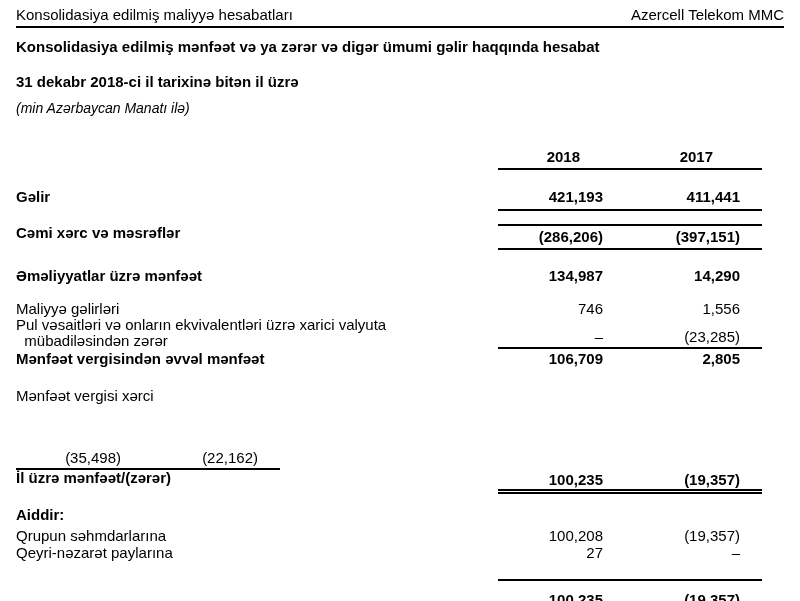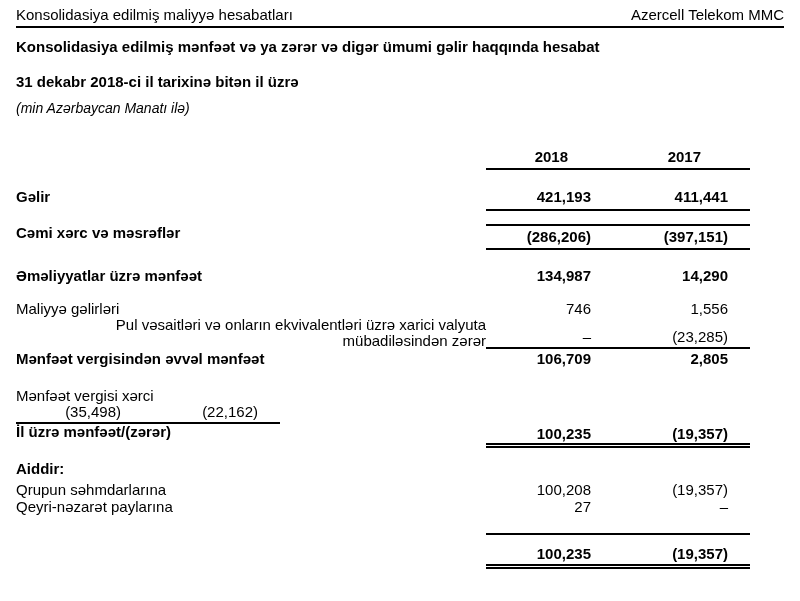--- a/index.html
+++ b/index.html
@@ -21,23 +21,23 @@
     border-bottom:2px solid #000;
     line-height:18px;
   }
   
   .doc-title    { margin:10px 16px 0; font-weight:bold; line-height:18px; }
   .doc-subtitle { margin:17px 16px 0;  font-weight:bold; line-height:18px; }
   .doc-note     { margin:9px 16px 0;  font-style:italic; font-size:14px; line-height:17px; }
 
   
   .stmt { margin:31px 16px 0 16px; width:746px; }
-  .trow { display:flex; align-items:stretch; }
+  .trow { display:flex; align-items:stretch;gap:46px; }
   .tlabel { flex:1 1 auto; max-width:470px; line-height:18px; }
-  .tlabel.wrap { white-space:pre-wrap; line-height:16px;text-align:right; }
+  .tlabel.wrap { white-space:pre-wrap; line-height:16px; }
   .tnums { width:264px; display:flex; align-items:flex-end; }
   .c1 { width:112px; text-align:right; padding-right:7px;  line-height:18px; }
   .c2 { width:152px; text-align:right; padding-right:22px; line-height:18px; }
   .bold { font-weight:bold; }
 
   
   .bb  { border-bottom:2px solid #000; }
   .bt  { border-top:2px solid #000; }
   .dbl { position:relative; border-bottom:2px solid #000; }
   .dbl::after {

